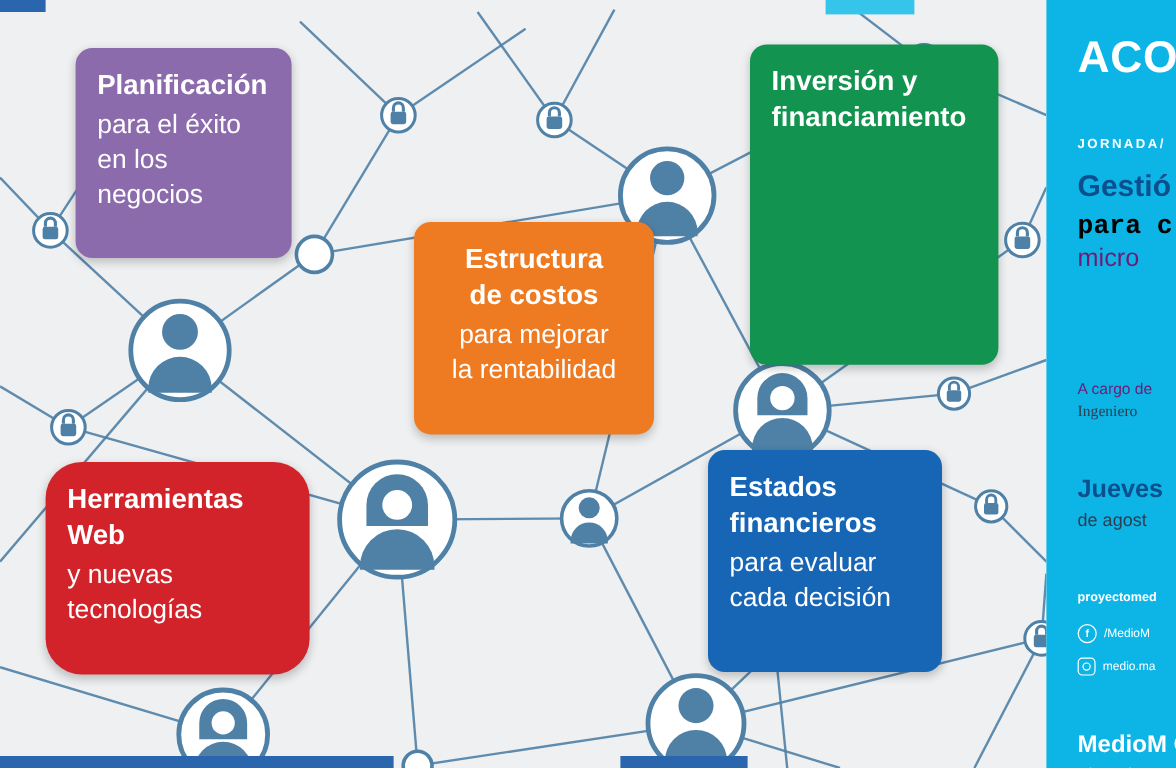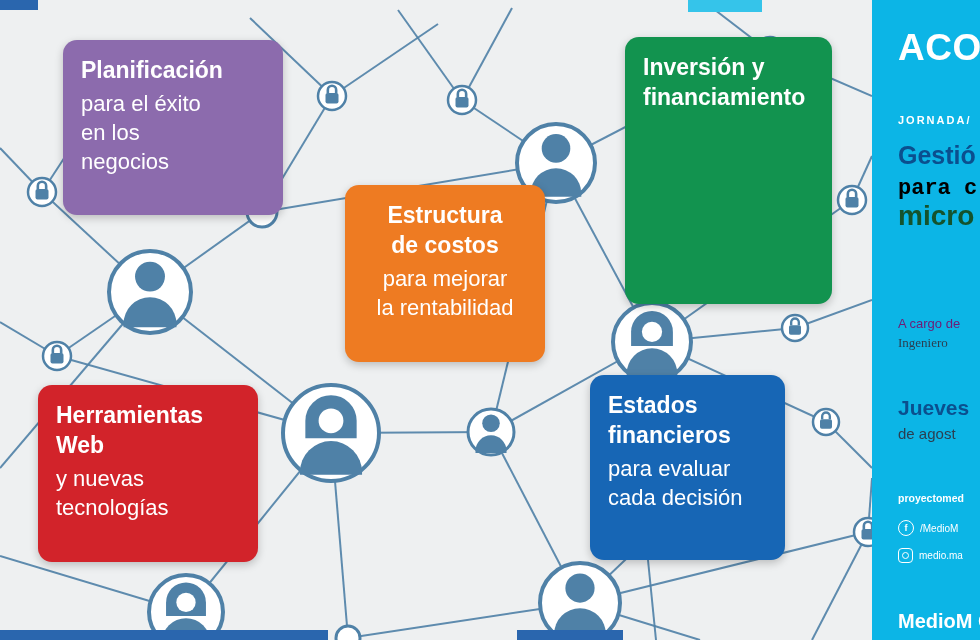--- a/index.html
+++ b/index.html
@@ -12,36 +12,36 @@
   .edges line{stroke:#4f81a7;stroke-width:2;opacity:.9;}
   .node-circle{fill:#fff;stroke:#4f81a7;}
 
   .card{
     position:absolute;box-sizing:border-box;color:#fff;
     border-radius:14px;padding:16px 18px;
     box-shadow:0 3px 8px rgba(0,0,0,.22);
   }
   .card .title{font-weight:bold;font-size:23px;line-height:1.3;white-space:pre-line;}
   .card .body{font-size:22px;line-height:1.32;white-space:pre-line;margin-top:3px;}
-  .card-purple{left:63px;top:40px;width:220px;height:175px;background:#8c6bad;}
+  .card-purple{left:63px;top:40px;width:180px;height:175px;background:#8c6bad;}
   .card-orange{left:345px;top:185px;width:200px;height:177px;background:#ee7b22;text-align:center;}
   .card-green{left:625px;top:37px;width:207px;height:267px;background:#12934f;}
-  .card-red{left:38px;top:385px;width:220px;height:177px;background:#d2232a;}
+  .card-red{left:38px;top:385px;width:220px;height:177px;background:#d2232a;border-radius:30px;}
   .card-blue{left:590px;top:375px;width:195px;height:185px;background:#1766b5;}
 
   .sidebar{
     position:absolute;right:0;top:0;width:108px;height:640px;
     background:#0cb5e6;box-sizing:border-box;padding-left:26px;
     color:#fff;white-space:nowrap;overflow:hidden;
   }
   .sb-brand{font-size:37px;font-weight:bold;margin-top:26px;line-height:44px;letter-spacing:.5px;}
   .sb-kicker{font-size:11px;font-weight:bold;letter-spacing:2px;margin-top:44px;}
   .sb-headline{font-size:25px;font-weight:bold;color:#0b4f8e;margin-top:14px;line-height:30px;}
   .sb-sub1{font-size:22px;font-weight:bold;color:#000000;margin-top:6px;line-height:25px;font-family:Liberation Mono, monospace;}
-  .sb-sub2{font-size:28px;font-weight:bold;color:#14532d;margin-top:2px;line-height:25px;}
+  .sb-sub2{font-size:21px;font-weight:normal;color:#701a75;margin-top:2px;line-height:25px;}
   .sb-speaker1{font-size:13px;color:#701a75;margin-top:88px;line-height:16px;}
   .sb-speaker2{font-size:13px;color:#2c3e50;margin-top:3px;line-height:16px;font-family:Liberation Serif, serif;}
   .sb-day{font-size:21px;font-weight:bold;color:#0b4f8e;margin-top:44px;line-height:26px;}
   .sb-daterest{font-size:15px;color:#2c3e50;margin-top:4px;}
   .sb-site{font-size:10.5px;font-weight:bold;margin-top:50px;}
   .sb-social{display:flex;align-items:center;gap:6px;font-size:10px;}
   .sb-social.fb{margin-top:16px;}
   .sb-social.ig{margin-top:12px;}
   .fb-icon{display:inline-flex;width:14px;height:14px;border:1.5px solid #fff;border-radius:50%;
     align-items:center;justify-content:center;font-size:9px;font-weight:bold;flex:0 0 auto;}

